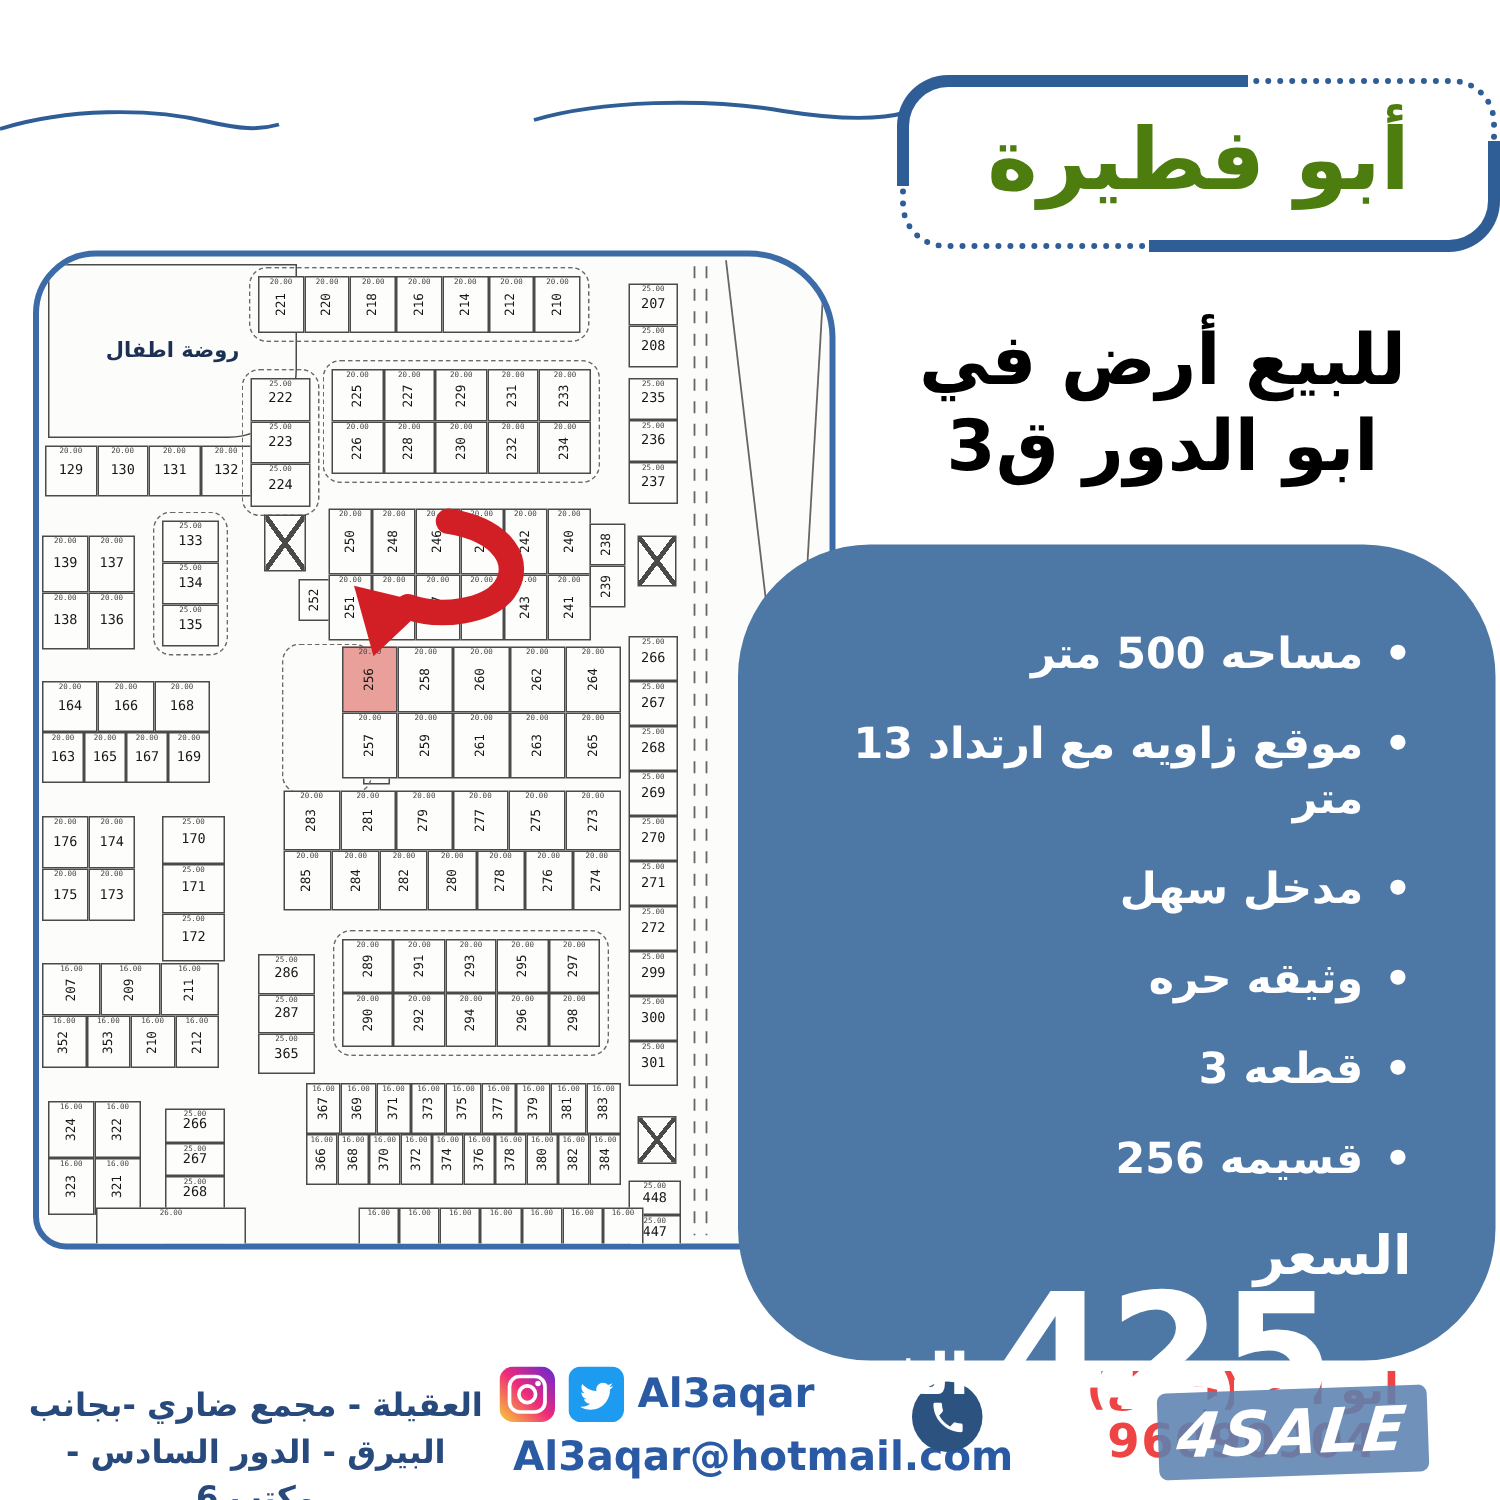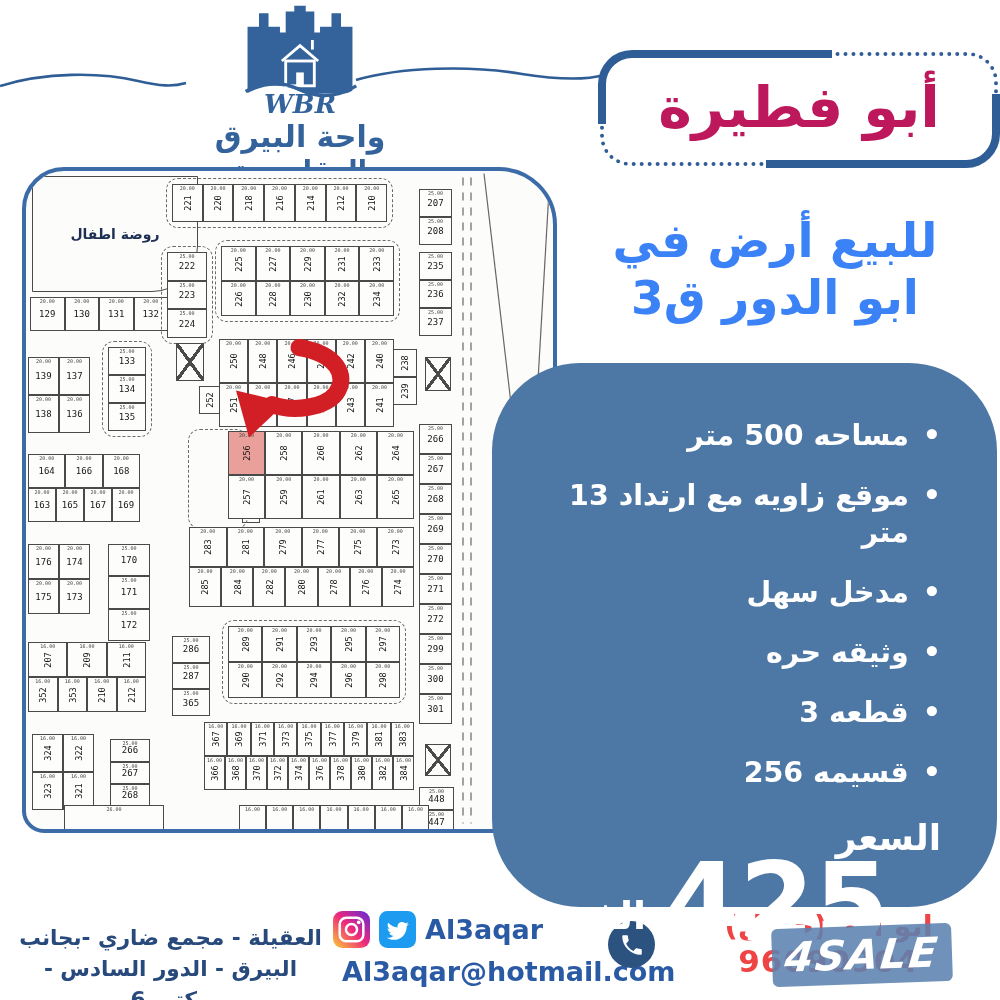--- a/index.html
+++ b/index.html
@@ -12,24 +12,24 @@
   .logo .castle{display:block;margin:0 auto;}
   .brand-ar{color:#34639c;font-weight:bold;line-height:1.15;}
   .brand-ar .l1{font-size:30px;}
   .brand-ar .l2{font-size:27px;letter-spacing:1px;}
   
   .title-box{position:absolute;left:600px;top:52px;width:390px;height:106px;
              border:4px dotted #2f5d96;border-radius:30px;display:flex;align-items:center;justify-content:center;}
   .tb-corner{position:absolute;pointer-events:none;}
   .tb-tl{left:-6px;top:-6px;width:58%;height:62%;border-top:8px solid #2f5d96;border-left:8px solid #2f5d96;border-top-left-radius:34px;}
   .tb-br{right:-6px;bottom:-6px;width:58%;height:62%;border-bottom:8px solid #2f5d96;border-right:8px solid #2f5d96;border-bottom-right-radius:34px;}
-  .title-box .txt{color:#be185d;font-size:57px;font-weight:800;direction:rtl;transform:translateY(-2px);}
+  .title-box .txt{color:#4d7c0f;font-size:57px;font-weight:800;direction:rtl;transform:translateY(-2px);}
   
   .headline{position:absolute;left:555px;top:212px;width:440px;text-align:center;direction:rtl;
-            color:#3b82f6;font-weight:800;line-height:1.22;}
+            color:#000000;font-weight:800;line-height:1.22;}
   .headline .h1{font-size:47px;}
   .headline .h2{font-size:47px;}
   
   .map-panel{position:absolute;left:22px;top:167px;width:535px;height:666px;background:#fcfcfa;
              border:4.5px solid #3c6ca8;border-radius:42px 58px 0 22px;box-sizing:border-box;z-index:1;}
   .map-inner{position:absolute;inset:0;overflow:hidden;border-radius:38px 54px 0 18px;}
   .blk{position:absolute;display:flex;flex-direction:column;box-sizing:border-box;}
   .blk .row{flex:1;display:flex;}
   .cell{flex:1;border:1px solid #4a4a4a;position:relative;display:flex;align-items:center;justify-content:center;
         background:#fdfdfb;box-sizing:border-box;}
@@ -77,36 +77,20 @@
 </head>
 <body>
 
 <div class="page">
 
   <svg class="wave-svg" viewBox="0 0 620 120">
     <path d="M0 86 C 45 72 100 72 138 81 C 160 86 172 87 186 83" fill="none" stroke="#2f5d96" stroke-width="2.6"></path>
     <path d="M356 80 C 400 67 470 65 522 74 C 560 80 586 80 604 75" fill="none" stroke="#2f5d96" stroke-width="2.6"></path>
   </svg>
 
-  <div class="logo">
-    <svg class="castle" width="124" height="118" viewBox="0 0 130 120">
-      <polygon fill="#34639c" points="10,94 10,24 22,24 22,10 32,10 32,24 44,24 44,30 50,30 50,8 59,8 59,2 71,2 71,8 80,8 80,30 86,30 86,24 98,24 98,10 108,10 108,24 120,24 120,94"></polygon>
-      <path d="M46 60 L65 44 L84 60" stroke="#fff" stroke-width="3" fill="none"></path>
-      <line x1="78" y1="48" x2="78" y2="38" stroke="#fff" stroke-width="3"></line>
-      <rect x="50" y="60" width="30" height="26" fill="none" stroke="#fff" stroke-width="3"></rect>
-      <rect x="61" y="72" width="8" height="14" fill="#fff"></rect>
-      <path d="M6 96 Q 35 78 65 92 T 126 88 L126 104 L6 104 Z" fill="#fff"></path>
-      <path d="M8 92 Q 35 76 65 90 T 124 86" stroke="#34639c" stroke-width="3.5" fill="none"></path>
-      <text x="65" y="114" font-family="DejaVu Serif, serif" font-style="italic" font-weight="bold" font-size="27" fill="#34639c" text-anchor="middle">WBR</text>
-    </svg>
-    <div class="brand-ar" dir="rtl">
-      <div class="l1">واحة البيرق</div>
-      <div class="l2">العقاريـــة</div>
-    </div>
-  </div>
 
   <div class="title-box">
     <span class="tb-corner tb-tl"></span>
     <span class="tb-corner tb-br"></span>
     <span class="txt">أبو فطيرة</span>
   </div>
 
   <div class="headline">
     <div class="h1">للبيع أرض في</div>
     <div class="h2">ابو الدور ق3</div>

